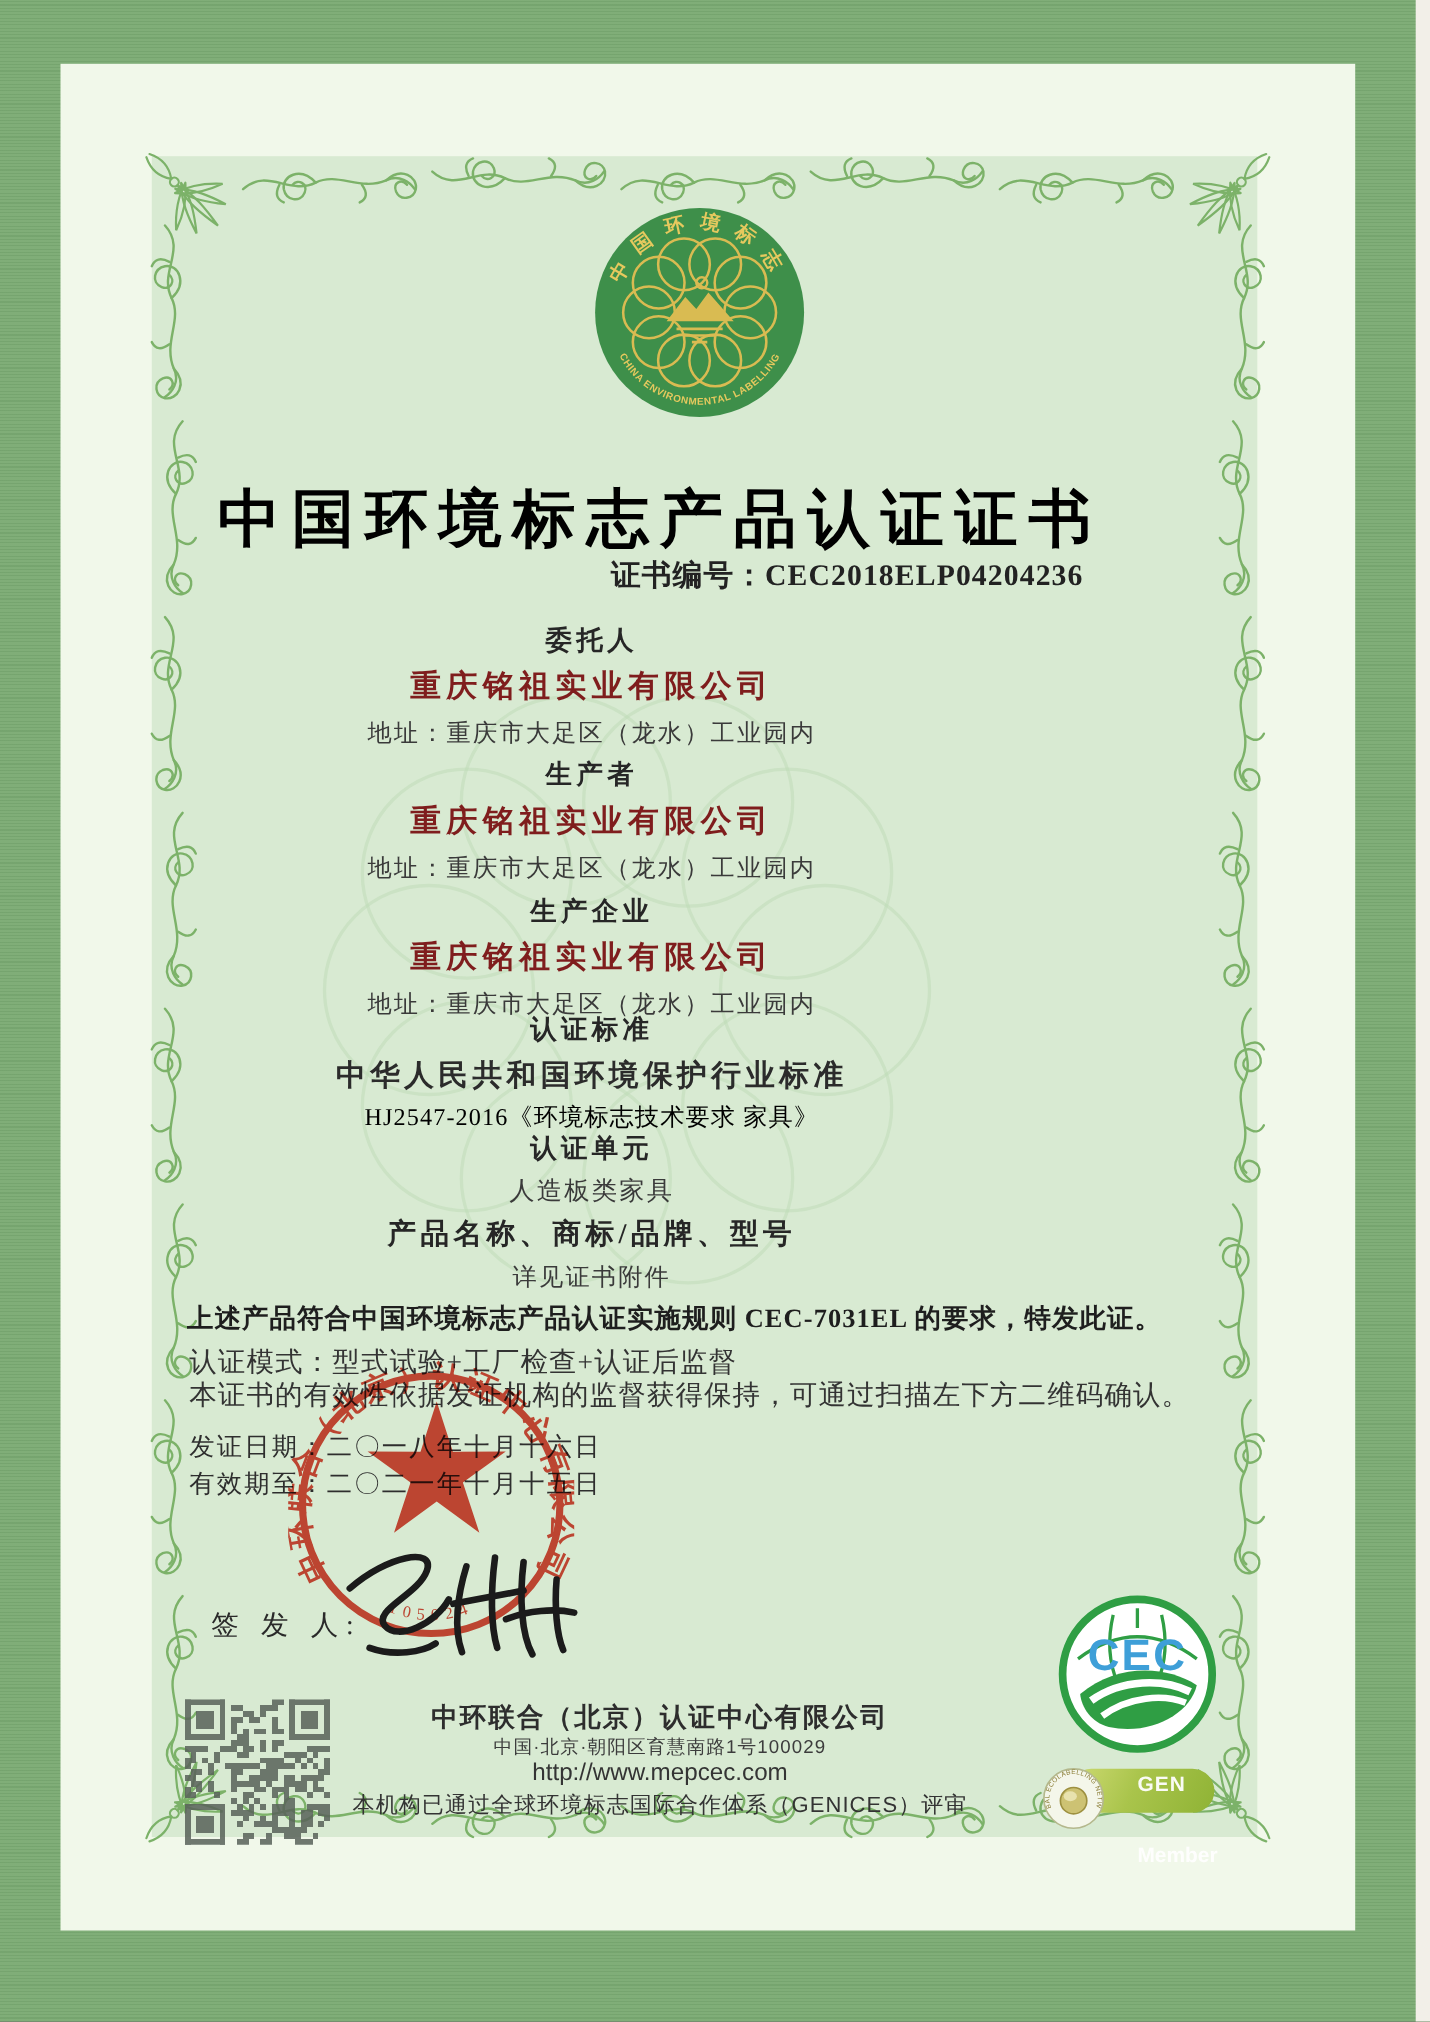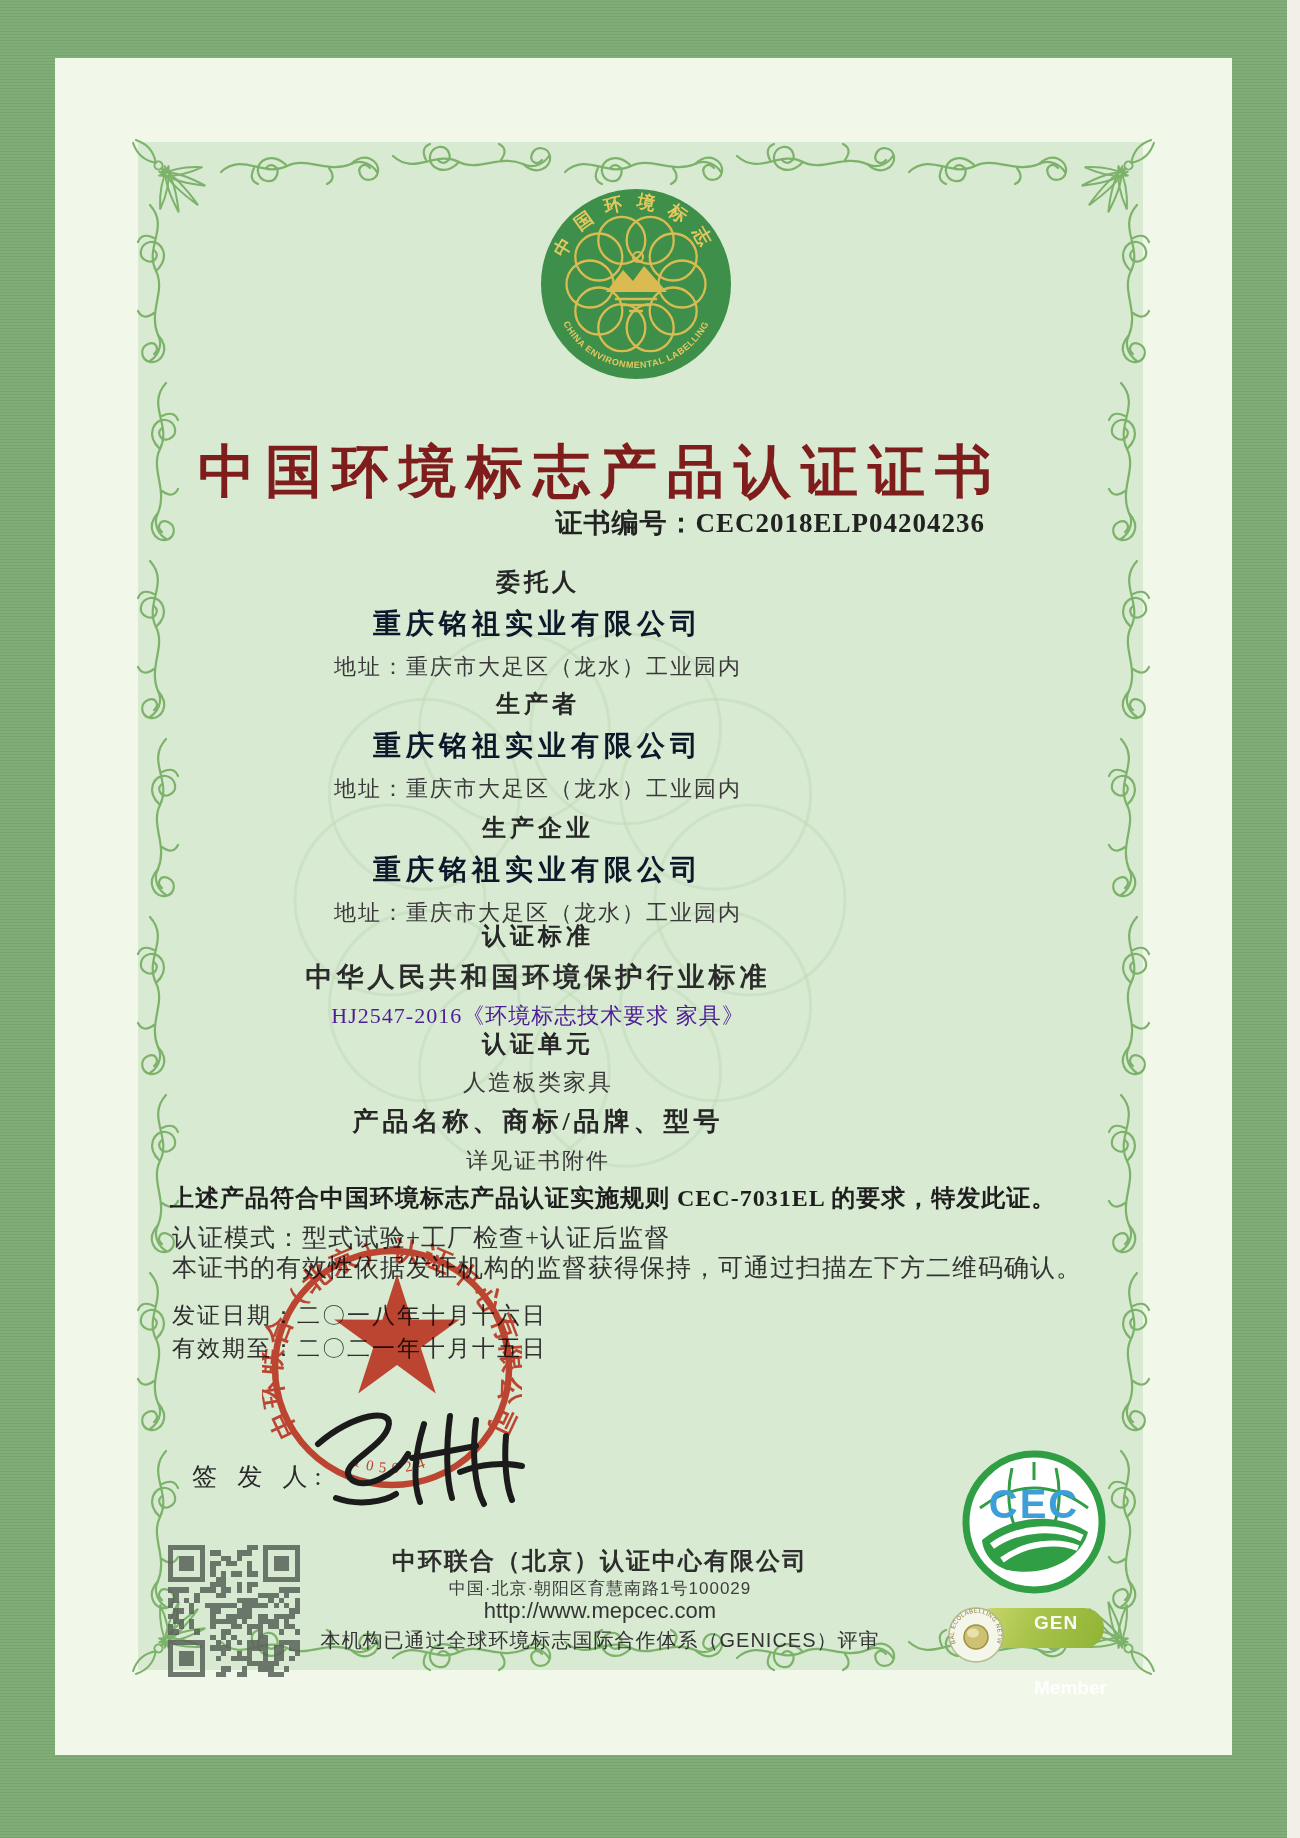--- a/index.html
+++ b/index.html
@@ -11,28 +11,28 @@
      background:repeating-linear-gradient(0deg, rgba(20,60,25,.06) 0 1px, rgba(255,255,255,.03) 1px 3px);
      pointer-events:none;z-index:1;}
   .scan-edge{right:0;top:0;width:13px;height:1838px;background:#f2efe8;z-index:2;}
   .paper{left:55px;top:58px;width:1177px;height:1697px;background:#f1f8ea;z-index:3;}
   .panel{left:138px;top:142px;width:1005px;height:1528px;background:#d8ead2;z-index:4;}
   .border-svg{left:55px;top:58px;z-index:5;}
   .watermark{left:210px;top:540px;z-index:5;opacity:.5;}
   .content{z-index:6;}
   .logo-top{left:538px;top:186px;z-index:6;}
   .title{left:0;top:434px;width:1200px;text-align:center;font-size:57px;font-weight:bold;
-         letter-spacing:10px;color:#7f1d1d;z-index:6;}
+         letter-spacing:10px;color:#000000;z-index:6;}
   .cert-number{top:505px;right:315px;font-size:27px;font-weight:bold;color:#222;z-index:6;letter-spacing:1px;}
   .centercol{left:88px;width:900px;text-align:center;z-index:6;}
   .party-label{font-size:24px;font-weight:bold;letter-spacing:4px;margin-bottom:7px;color:#262626;}
-  .party-company{font-size:28px;font-weight:600;letter-spacing:5px;margin-bottom:9px;color:#0f172a;}
+  .party-company{font-size:28px;font-weight:600;letter-spacing:5px;margin-bottom:9px;color:#7f1d1d;}
   .party-address{font-size:22px;letter-spacing:2px;color:#3a3a3a;}
   .std-body{font-size:27px;font-weight:600;letter-spacing:4px;margin-bottom:6px;color:#2b2b2b;}
-  .std-code{font-size:22px;letter-spacing:1px;color:#4c1d95;}
+  .std-code{font-size:22px;letter-spacing:1px;color:#000000;}
   .statement{left:170px;top:1182px;width:980px;font-size:24px;font-weight:bold;letter-spacing:1px;color:#1e1e1e;z-index:6;}
   .smallline{left:172px;font-size:25px;letter-spacing:1px;color:#333;z-index:6;}
   .dateline{left:172px;font-size:23px;letter-spacing:2px;color:#2e2e2e;z-index:6;}
   .authority{left:710px;top:1332px;font-size:23px;letter-spacing:2px;color:#2e2e2e;z-index:6;}
   .signer{left:192px;top:1460px;font-size:25px;letter-spacing:7px;color:#2a2a2a;z-index:6;}
   .stamp{left:262px;top:1232px;z-index:8;mix-blend-mode:multiply;opacity:.92;}
   .signature{left:300px;top:1402px;z-index:9;}
   .qr{left:168px;top:1545px;z-index:7;opacity:.85;}
   .footer-line{left:150px;width:900px;text-align:center;z-index:6;
                font-family:"Liberation Sans","DejaVu Sans",sans-serif;}

